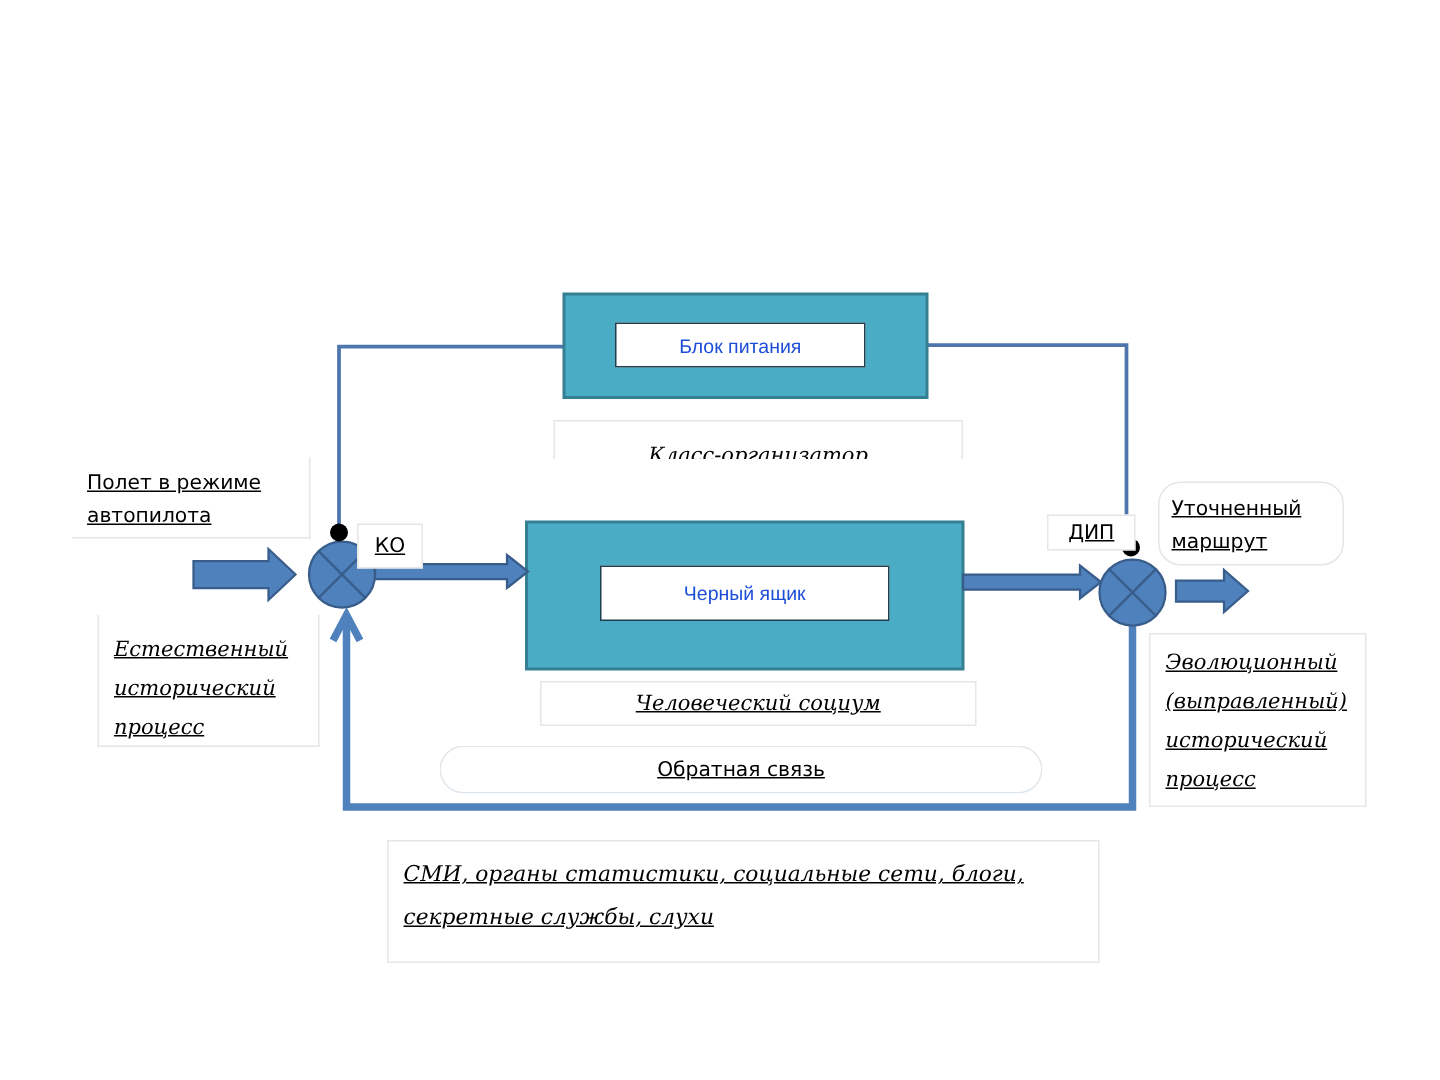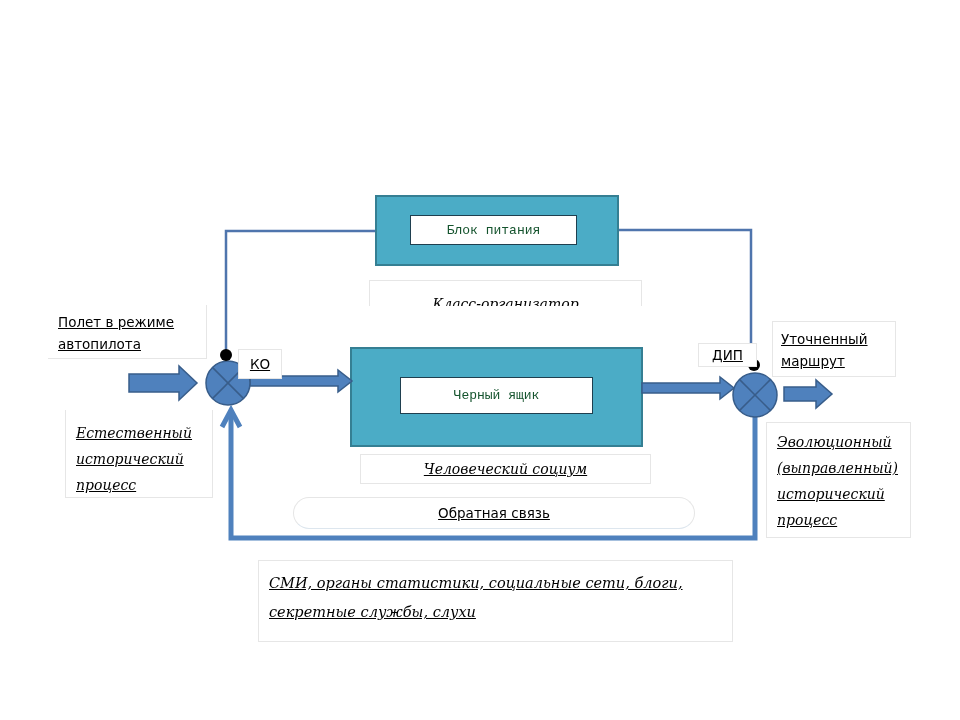--- a/index.html
+++ b/index.html
@@ -5,22 +5,22 @@
     html, body { margin: 0; padding: 0; background: #ffffff; }
     body { width: 960px; height: 720px; position: relative; overflow: hidden;
            font-family: "DejaVu Sans", sans-serif; }
     svg#diagram { position: absolute; left: 0; top: 0; }
     .lbl { position: absolute; box-sizing: border-box; background: #fff;
            border: 1px solid #e6e6e6; color: #000; text-decoration: underline; }
     .sans { font-family: "DejaVu Sans", sans-serif; font-size: 13.5px; }
     .ital { font-family: "DejaVu Serif", serif; font-style: italic; font-size: 14px; }
     .inner { position: absolute; box-sizing: border-box; background: #fff;
              border: 1px solid #1f3f4f; display: flex; align-items: center;
-             justify-content: center; font-family: Liberation Mono, monospace;
-             font-size: 13px; color: #14532d; }
+             justify-content: center; font-family: Liberation Sans, sans-serif;
+             font-size: 13px; color: #1d4ed8; }
     .center { display: flex; align-items: center; justify-content: center; }
     .noborder-bottom { border-bottom: none; }
   </style>
 </head>
 <body>
 
 <svg id="diagram" width="960" height="720" viewBox="0 0 960 720">
 
   <polyline points="226,356 226,231 376,231" fill="none" stroke="#4f75ad" stroke-width="2.5"></polyline>
   <polyline points="618,230 751,230 751,364" fill="none" stroke="#4f75ad" stroke-width="2.5"></polyline>
@@ -81,21 +81,21 @@
   <div>Полет в режиме</div>
   <div>автопилота</div>
 </div>
 
 <div class="lbl ital" style="left:65px; top:410px; width:148px; height:88px; padding:10px 0 0 10px; line-height:26px; border-top:none;">
   <div>Естественный</div>
   <div>исторический</div>
   <div>процесс</div>
 </div>
 
-<div class="lbl sans" style="left:772px; top:321px; width:124px; height:56px; padding:6px 0 0 8px; line-height:22px;">
+<div class="lbl sans" style="left:772px; top:321px; width:124px; height:56px; padding:6px 0 0 8px; line-height:22px;border-radius:15px;">
   <div>Уточненный</div>
   <div>маршрут</div>
 </div>
 
 <div class="lbl ital" style="left:766px; top:422px; width:145px; height:116px; padding:6px 0 0 10px; line-height:26px;">
   <div>Эволюционный</div>
   <div>(выправленный)</div>
   <div>исторический</div>
   <div>процесс</div>
 </div>

